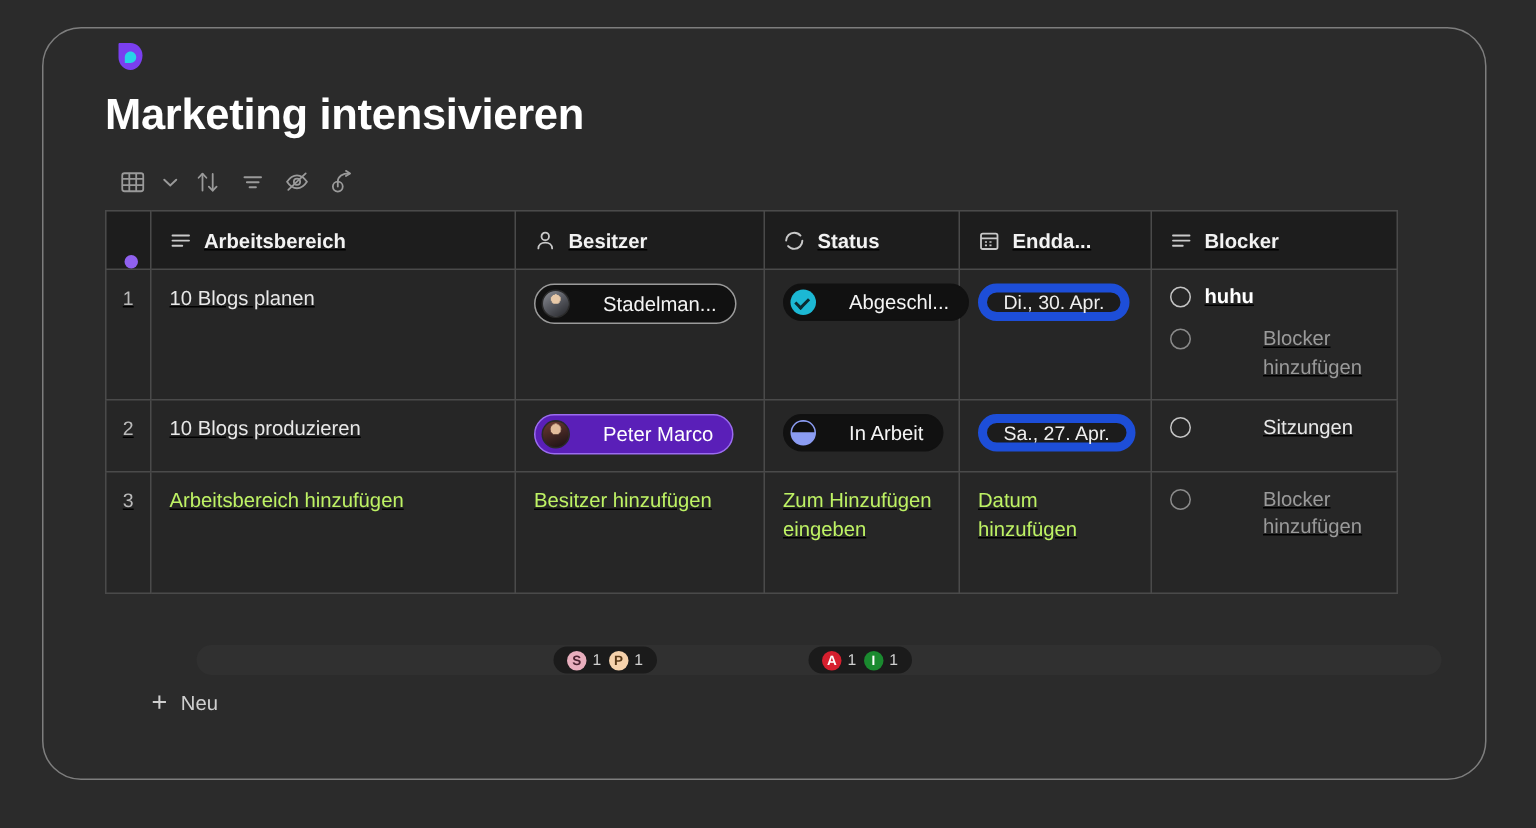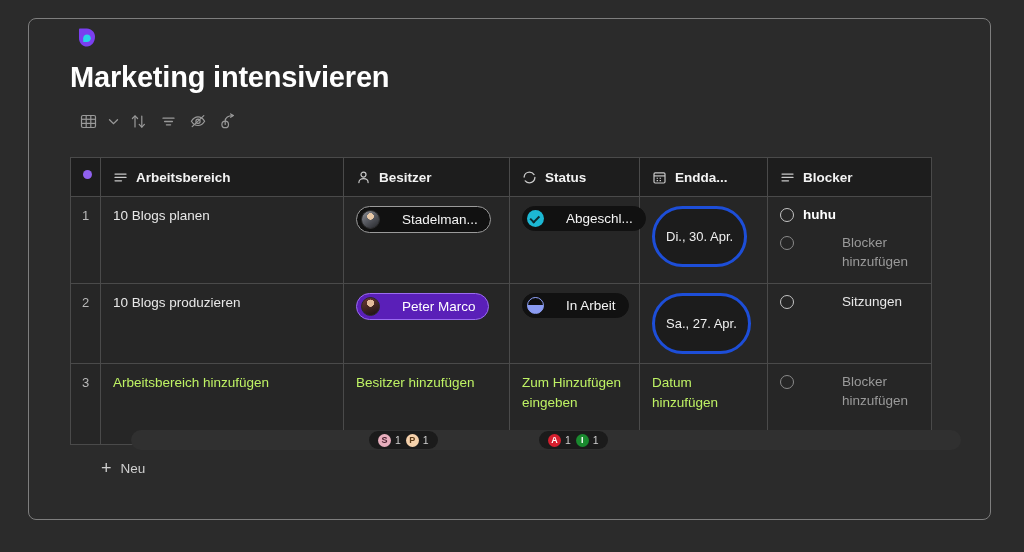--- a/index.html
+++ b/index.html
@@ -14,21 +14,21 @@
   }
 
   
   #app-card {
     position: absolute;
     left: 28px;
     top: 18px;
     width: 963px;
     height: 502px;
     border: 1px solid #7e7e7e;
-    border-radius: 8px;
+    border-radius: 26px;
     box-sizing: border-box;
     background: #2b2b2b;
   }
 
   #brand-logo {
     position: absolute;
     left: 47px;
     top: 8px;
     width: 22px;
     height: 22px;
@@ -75,22 +75,23 @@
     justify-content: center;
     color: #9a9a9a;
   }
   .tb-btn.narrow { width: 20px; }
   .tb-btn svg { display: block; }
 
   
   #table-wrap {
     position: absolute;
     left: 41px;
-    top: 138px;
+    top: 121px;
     width: 861px;
+    text-decoration: underline;
   }
   table.grid {
     border-collapse: collapse;
     width: 861px;
     table-layout: fixed;
   }
   table.grid th, table.grid td {
     border: 1px solid #4a4a4a;
     padding: 0;
     vertical-align: top;
@@ -194,22 +195,22 @@
     transform: rotate(-45deg) translate(0px,-1px);
   }
   .st-ico.prog {
     background: linear-gradient(to bottom, #0e0e0e 0 50%, #8b9cf2 50% 100%);
     border: 1.5px solid #8b9cf2;
     box-sizing: border-box;
   }
 
   .pill.date {
     background: #1c1c1c;
-    border: 3px solid #1d4ed8;
-    padding: 21px 11px;
+    border: 6px solid #1d4ed8;
+    padding: 0 11px;
     color: #efefef;
     font-size: 13px;
   }
 
   
   .chk-row {
     display: flex;
     align-items: flex-start;
     gap: 9px;
     margin-bottom: 9px;

